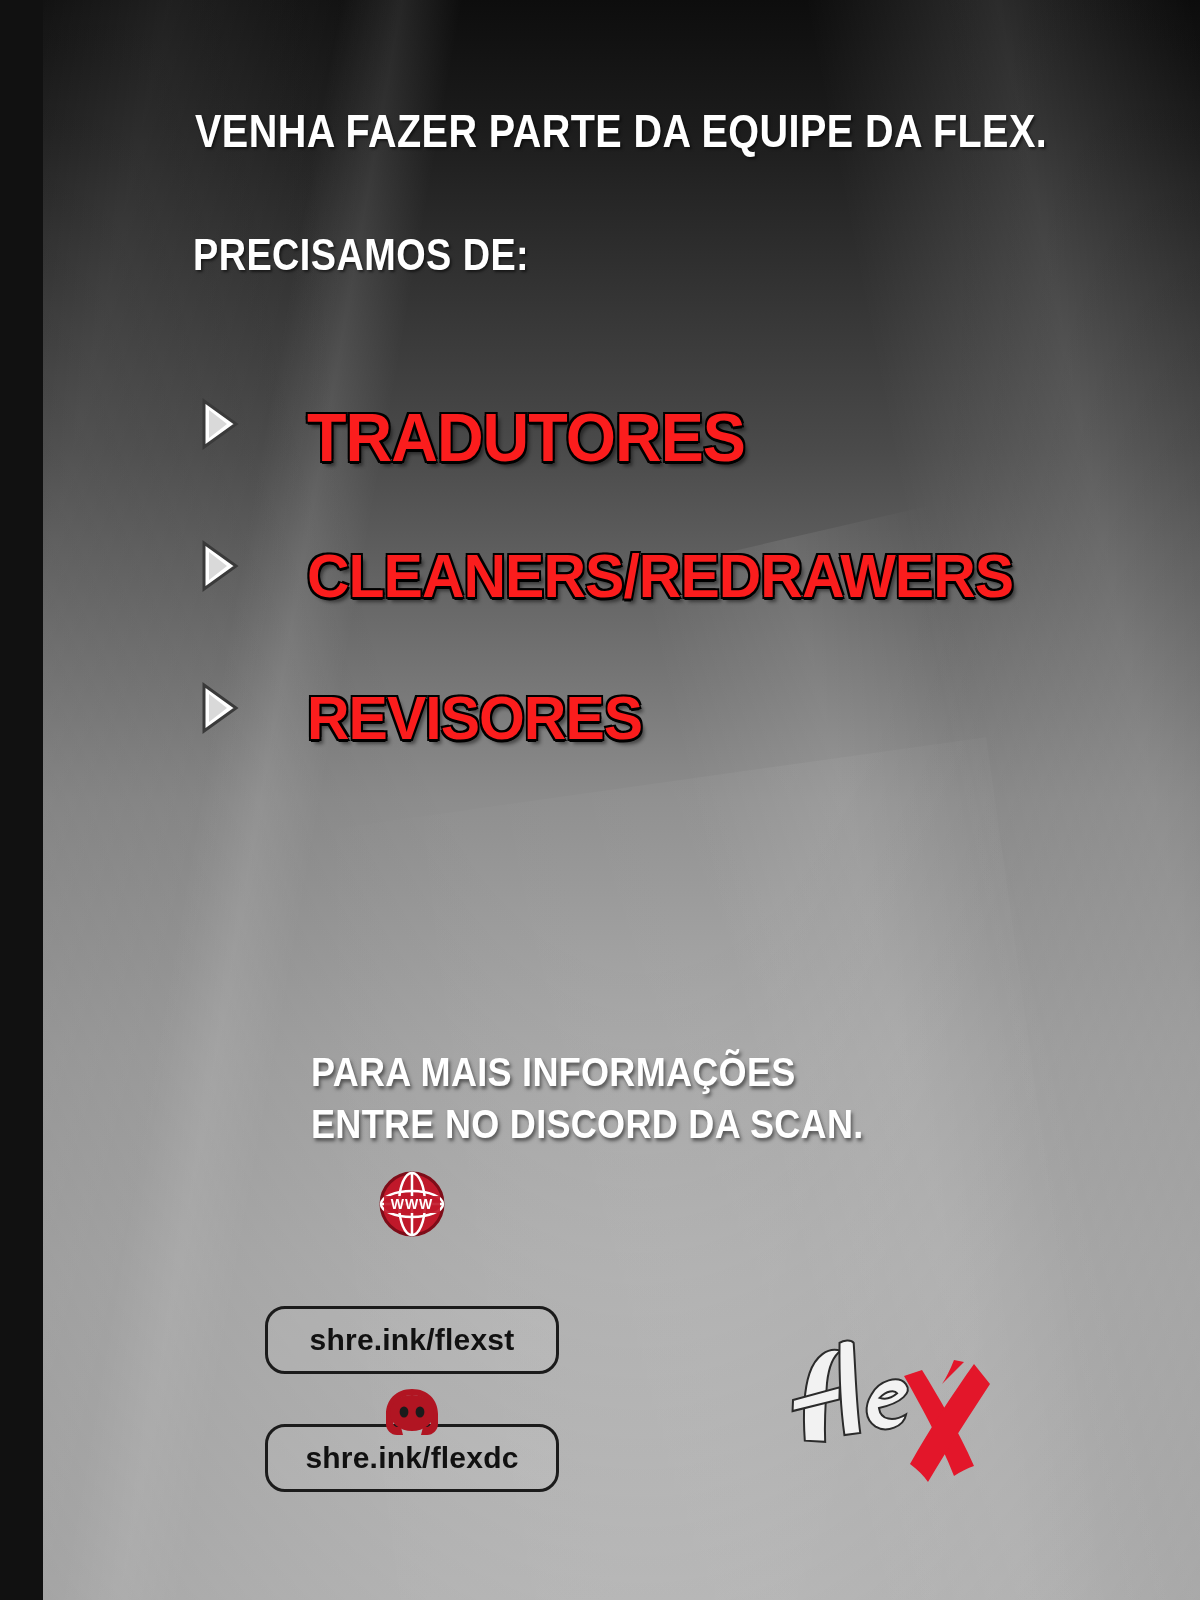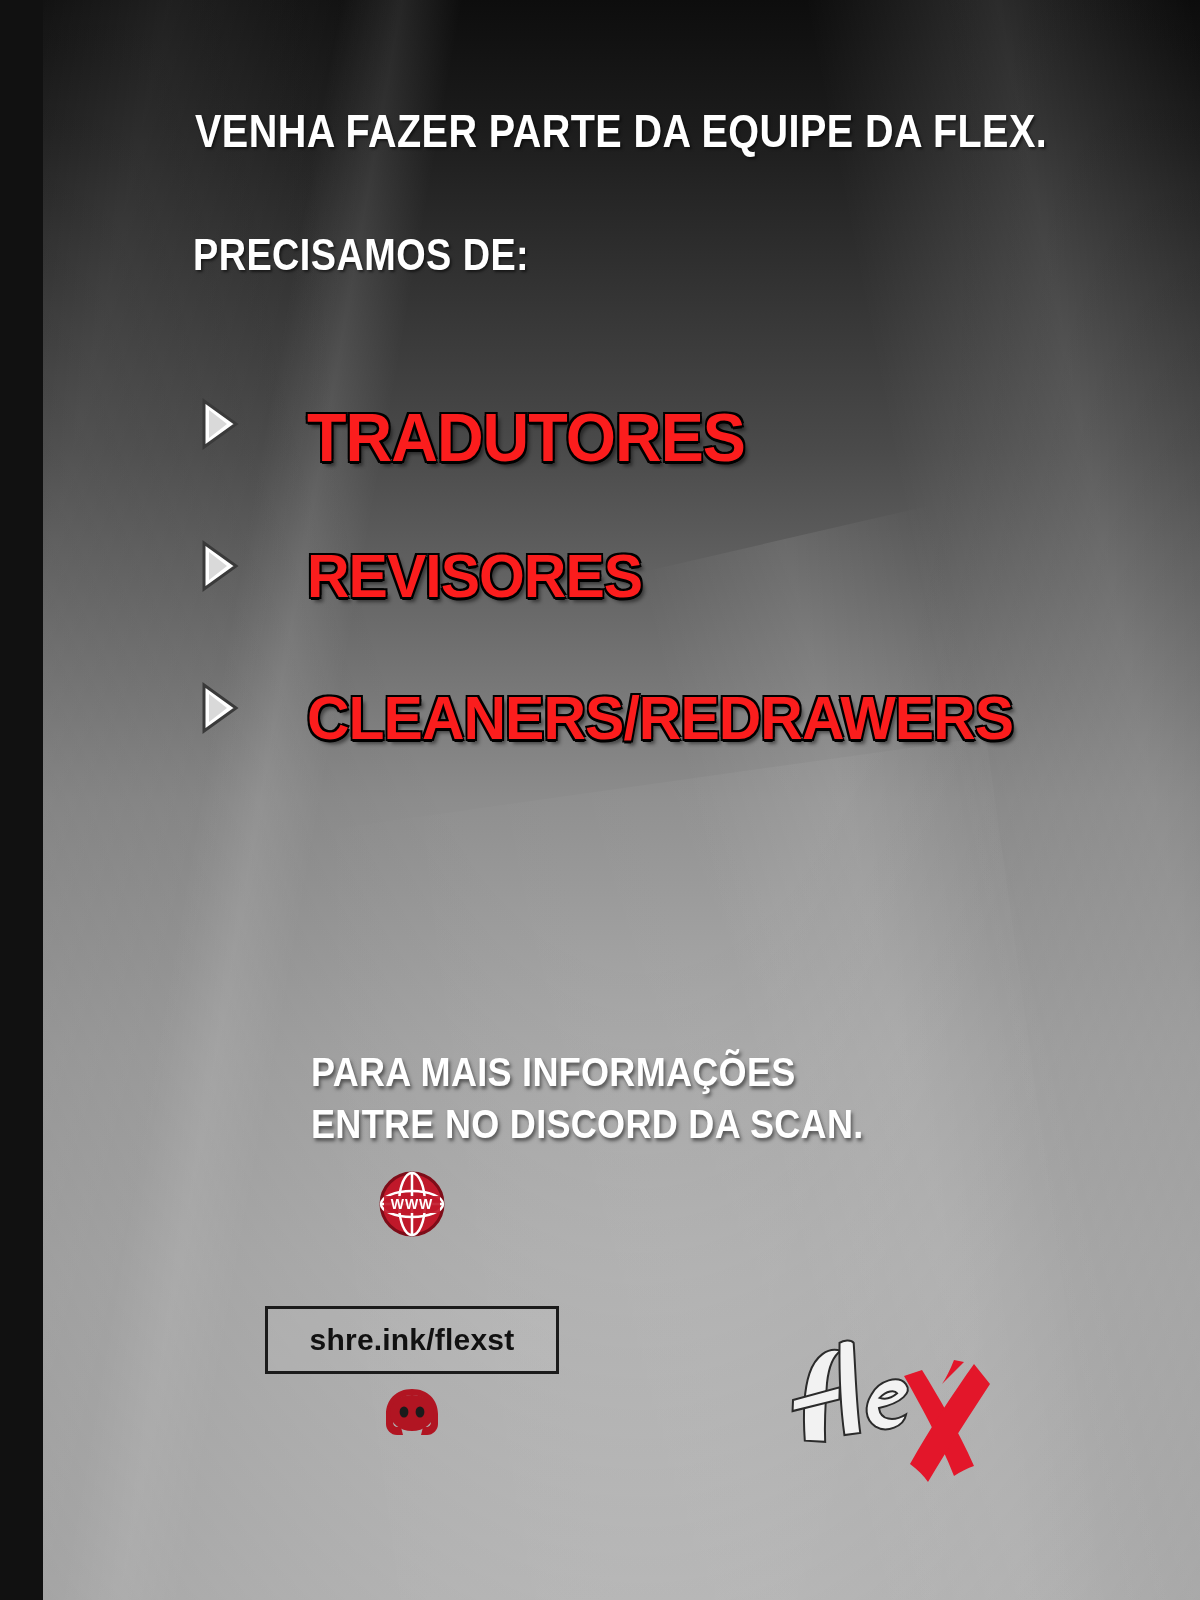--- a/index.html
+++ b/index.html
@@ -160,21 +160,21 @@
     white-space: nowrap;
     text-shadow: 2px 3px 4px rgba(0,0,0,0.5);
   }
 
   
   .pill {
     position: absolute;
     width: 288px;
     height: 62px;
     border: 3px solid #1b1b1b;
-    border-radius: 0;
+    border-radius: 20px;
     background: rgba(255,255,255,0.07);
     display: flex;
     align-items: center;
     justify-content: center;
   }
   .pill span {
     color: #111111;
     font-size: 30px;
     font-weight: 700;
     letter-spacing: 0.2px;
@@ -228,31 +228,31 @@
         <span class="role-label">TRADUTORES</span>
       </div>
 
       <div class="role-row">
         <span class="role-arrow">
           <svg width="40" height="52" viewBox="0 0 40 52" aria-hidden="true">
             <polygon points="4,3 36,26 4,49" fill="#ffffff" stroke="#3a3a3a" stroke-width="3"></polygon>
             <polygon points="9,12 27,26 9,40" fill="#d9d9d9"></polygon>
           </svg>
         </span>
-        <span class="role-label small">REVISORES</span>
+        <span class="role-label wide">CLEANERS/REDRAWERS</span>
       </div>
 
       <div class="role-row">
         <span class="role-arrow">
           <svg width="40" height="52" viewBox="0 0 40 52" aria-hidden="true">
             <polygon points="4,3 36,26 4,49" fill="#ffffff" stroke="#3a3a3a" stroke-width="3"></polygon>
             <polygon points="9,12 27,26 9,40" fill="#d9d9d9"></polygon>
           </svg>
         </span>
-        <span class="role-label wide">CLEANERS/REDRAWERS</span>
+        <span class="role-label small">REVISORES</span>
       </div>
 
 
     </div>
 
     <div class="info">
       <div>PARA MAIS INFORMAÇÕES</div>
       <div>ENTRE NO DISCORD DA SCAN.</div>
     </div>
 
@@ -276,20 +276,23 @@
 
     <div class="badge-icon icon-dc">
       <svg width="64" height="52" viewBox="0 0 64 52" aria-hidden="true">
         <path d="M32 3C16 3 6 14 6 28v10c0 6 5 11 11 11h6l-2-8h-3c-3 0-5-2-5-5V28c0-11 8-19 19-19s19 8 19 19v8c0 3-2 5-5 5h-3l-2 8h6c6 0 11-5 11-11V28C58 14 48 3 32 3z" fill="#b11522"></path>
         <ellipse cx="32" cy="27" rx="22" ry="18" fill="#b11522"></ellipse>
         <ellipse cx="24" cy="26" rx="4.4" ry="5.6" fill="#1b1b1b"></ellipse>
         <ellipse cx="40" cy="26" rx="4.4" ry="5.6" fill="#1b1b1b"></ellipse>
       </svg>
     </div>
 
+    <div class="pill pill-dc">
+      <span>shre.ink/flexdc</span>
+    </div>
 
     <div class="flex-logo">
       <svg width="230" height="200" viewBox="0 0 230 200" aria-hidden="true">
         <g transform="rotate(-8 115 100)">
 
           <path d="M22 128 C24 100 28 78 36 62 C44 46 58 38 70 44 C62 48 56 58 52 74 C48 92 44 112 42 132 Z" fill="#f2f2f2" stroke="#2b2b2b" stroke-width="2"></path>
           <path d="M16 86 L64 80 L62 92 L14 97 Z" fill="#f2f2f2" stroke="#2b2b2b" stroke-width="2"></path>
 
           <path d="M70 36 C74 34 82 34 84 38 C82 66 78 100 78 128 L62 128 C62 98 66 62 70 36 Z" fill="#f2f2f2" stroke="#2b2b2b" stroke-width="2"></path>
 

